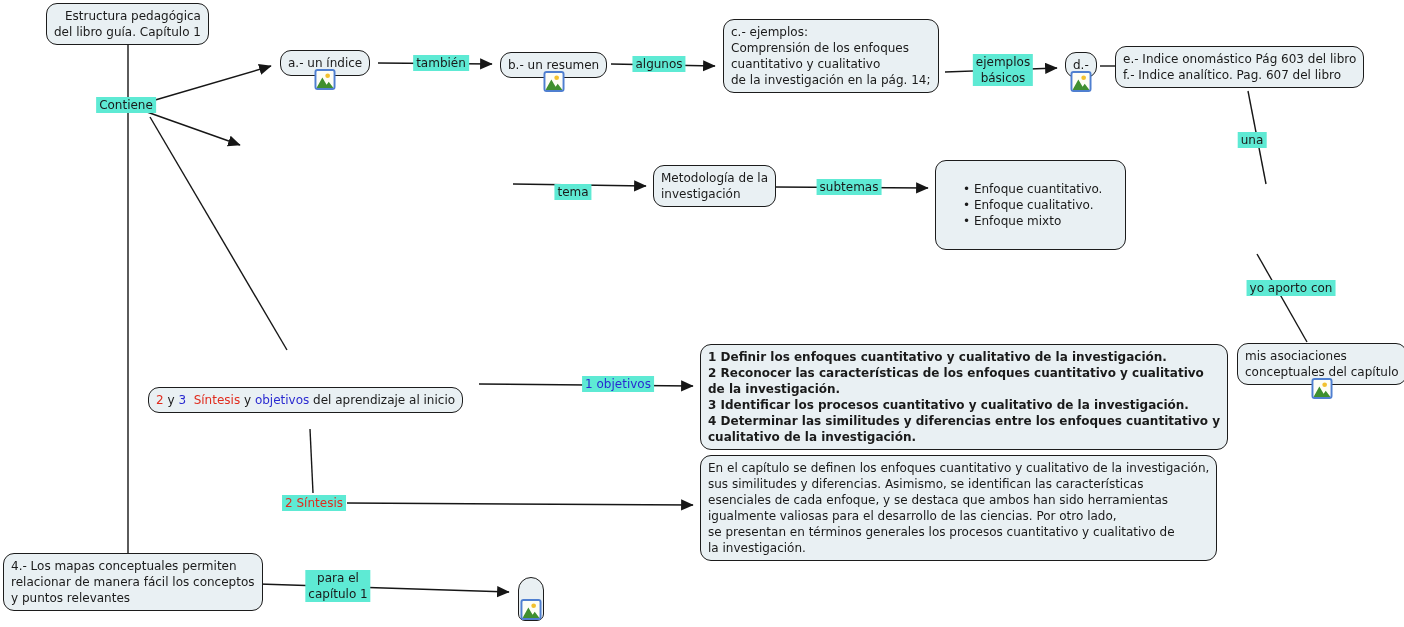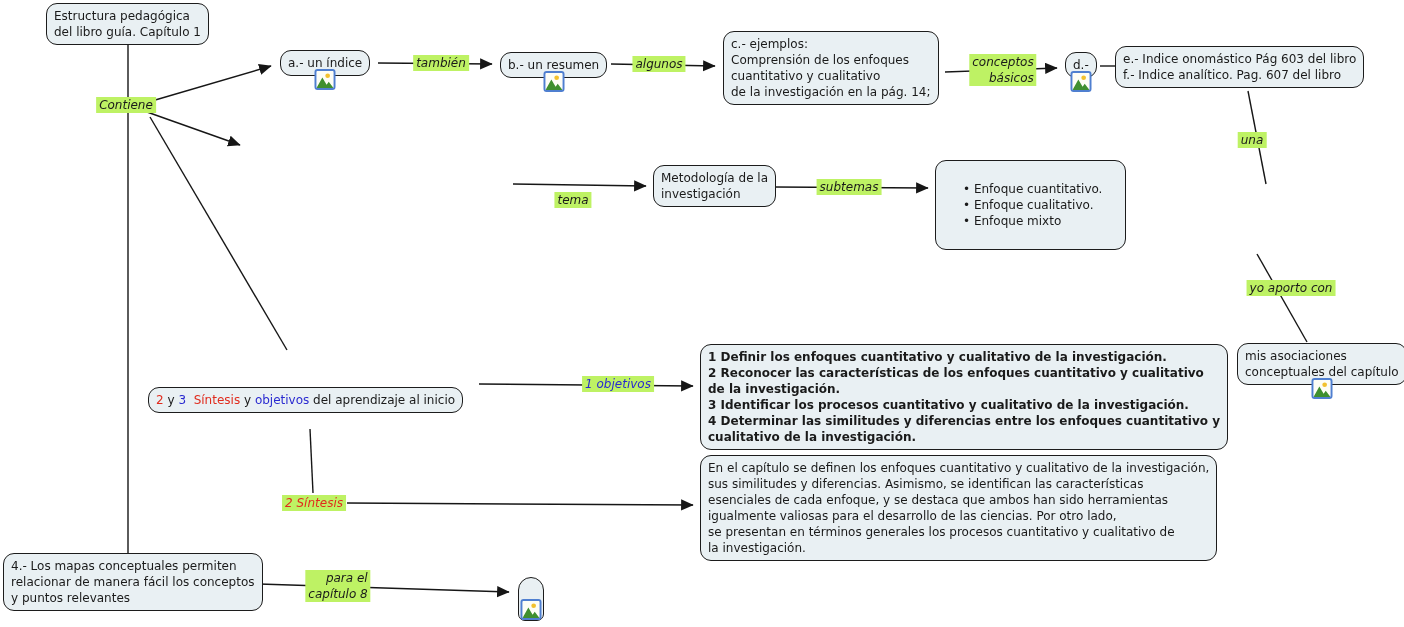--- a/index.html
+++ b/index.html
@@ -17,24 +17,24 @@
     font-size:12px;line-height:16px;color:var(--text);
   }
   svg.wires{position:absolute;left:0;top:0;width:1404px;height:627px;}
   svg.wires line, svg.wires path.wire{stroke:#161616;stroke-width:1.4;fill:none;}
   .node{
     position:absolute;background:var(--box-fill);
     border:1.5px solid var(--box-border);border-radius:11px;
     padding:4px 7px;box-sizing:border-box;
   }
   .pre{white-space:pre;}
-  .center{text-align:left;}
+  .center{text-align:right;}
   .lbl{
     position:absolute;transform:translate(-50%,-50%);
-    background:#bef264;padding:0 3px;text-align:right;white-space:pre;font-style:italic;
+    background:#5eead4;padding:0 3px;text-align:center;white-space:pre;
   }
   .c-red{color:var(--red);}
   .c-blue{color:var(--blue);}
   .img-icon{
     position:absolute;left:50%;top:calc(100% - 6px);transform:translateX(-50%);
     width:17px;height:17px;background:#fff;border:2px solid var(--icon-border);
     border-radius:3px;overflow:hidden;
   }
   .img-icon svg{display:block;width:100%;height:100%;}
   ul.bullets{margin:16px;padding:0 0 0 4px;list-style:none;}
@@ -94,21 +94,21 @@
     <span class="pre">b.- un resumen</span>
     <span class="img-icon">
         <svg viewBox="0 0 16 16">
           <rect width="16" height="16" fill="#fdfdf5"></rect>
           <circle cx="10.5" cy="4.5" r="2.2" fill="#f2c12e"></circle>
           <path d="M0,16 L5.5,6 L9.5,13 L11.5,10 L16,16 Z" fill="#3f8f2f"></path>
         </svg>
       </span>
   </div>
 
-  <div class="node pre" style="left:723px;top:31px;">c.- ejemplos:
+  <div class="node pre" style="left:723px;top:19px;">c.- ejemplos:
 Comprensión de los enfoques
 cuantitativo y cualitativo
 de la investigación en la pág. 14;</div>
 
   <div class="node center" style="left:1065px;top:52px;">
     <span class="pre">d.-</span>
     <span class="img-icon">
         <svg viewBox="0 0 16 16">
           <rect width="16" height="16" fill="#fdfdf5"></rect>
           <circle cx="10.5" cy="4.5" r="2.2" fill="#f2c12e"></circle>
@@ -173,24 +173,24 @@
           <rect width="16" height="16" fill="#fdfdf5"></rect>
           <circle cx="10.5" cy="4.5" r="2.2" fill="#f2c12e"></circle>
           <path d="M0,16 L5.5,6 L9.5,13 L11.5,10 L16,16 Z" fill="#3f8f2f"></path>
         </svg>
       </span>
   </div>
 
   <div class="lbl" style="left:126px;top:105px;">Contiene</div>
   <div class="lbl" style="left:441px;top:63px;">también</div>
   <div class="lbl" style="left:659px;top:64px;">algunos</div>
-  <div class="lbl" style="left:1003px;top:70px;">conceptos
+  <div class="lbl" style="left:1003px;top:70px;">ejemplos
 básicos</div>
   <div class="lbl" style="left:1252px;top:140px;">una</div>
   <div class="lbl" style="left:1291px;top:288px;">yo aporto con</div>
-  <div class="lbl" style="left:573px;top:200px;">tema</div>
+  <div class="lbl" style="left:573px;top:192px;">tema</div>
   <div class="lbl" style="left:849px;top:187px;">subtemas</div>
   <div class="lbl c-blue" style="left:618px;top:384px;">1 objetivos</div>
   <div class="lbl c-red" style="left:314px;top:503px;">2 Síntesis</div>
   <div class="lbl" style="left:338px;top:586px;">para el
-capítulo 8</div>
+capítulo 1</div>
 
 </div>
 
 </body></html>

